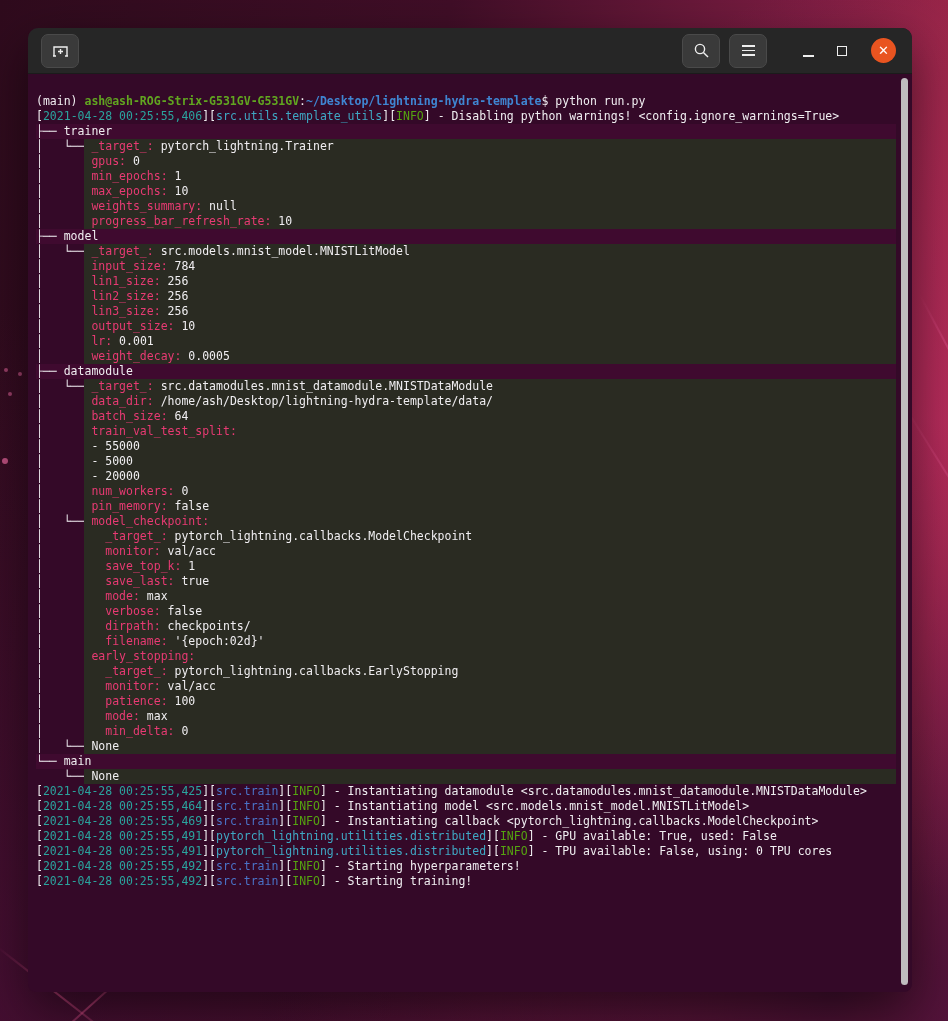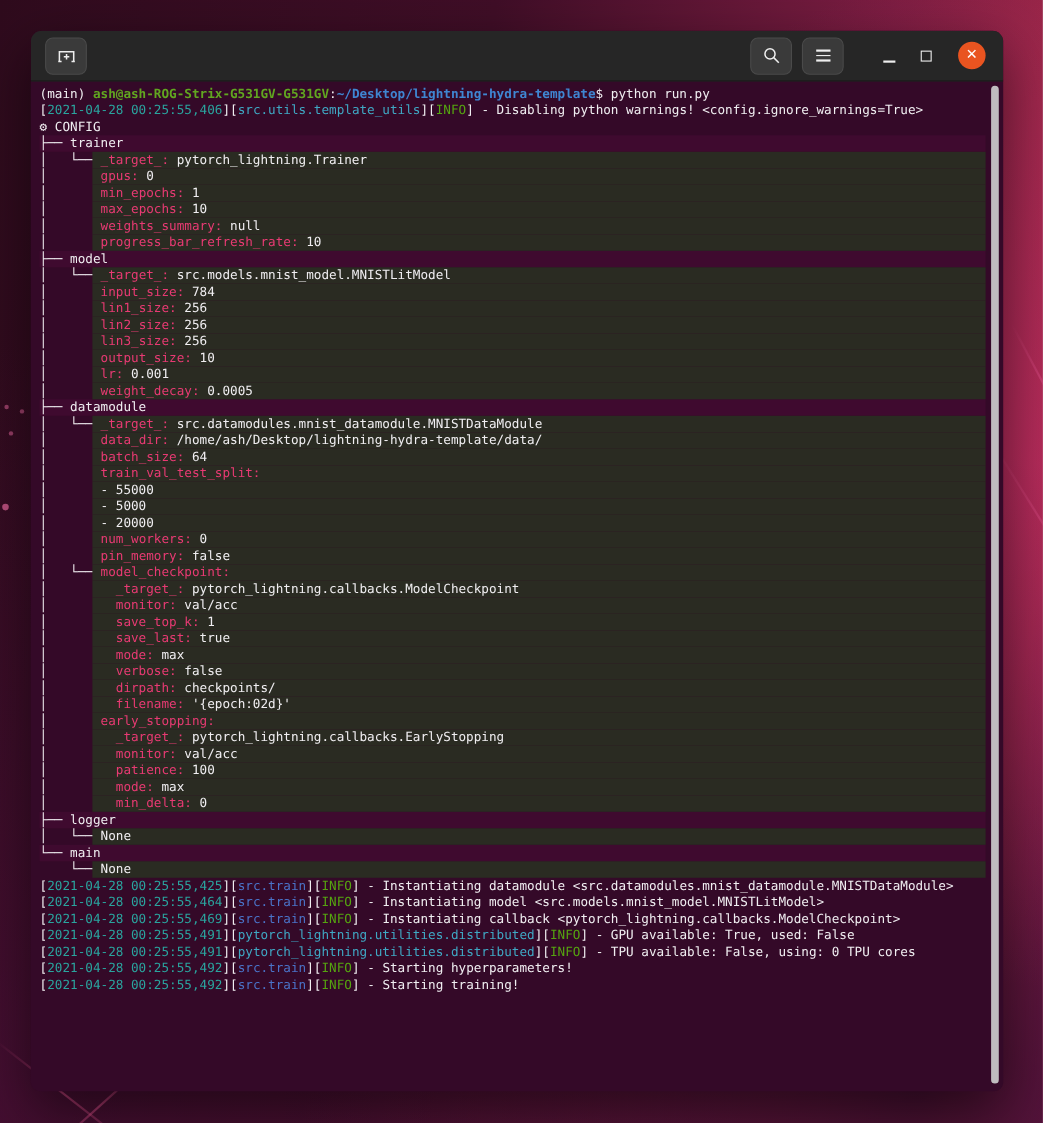--- a/index.html
+++ b/index.html
@@ -47,21 +47,21 @@
   .min-glyph{width:11px;height:2px;background:#eee;margin-top:10px}
   .max-glyph{width:10px;height:10px;border:1.5px solid #eee}
   .close-btn{width:25px;height:25px;border-radius:50%;background:var(--close_orange);
     display:flex;align-items:center;justify-content:center;margin:0 16px 0 12px}
   .close-x{color:#fff;font-size:13px;line-height:1;font-family:"DejaVu Sans",sans-serif}
   .hamburger{display:flex;flex-direction:column;gap:3px}
   .hamburger i{display:block;width:13px;height:1.6px;background:#eee}
 
   .content{
     position:absolute;left:0;top:46px;right:0;bottom:0;
-    padding:4px 0 0 8px;
+    padding:20px 0 0 8px;
     font-size:11.5px;line-height:15px;
   }
   .tl{height:15px;white-space:pre}
   .tl.band{background:var(--bg_band);margin-right:16px}
   .tl.dark{display:flex;margin-right:16px}
   .tl.dark .pre{white-space:pre;flex:0 0 auto}
   .tl.dark .fill{flex:1 1 auto;background:var(--bg_dark_row);white-space:pre}
   .sw{color:var(--text_white)}
   .sg{color:var(--prompt_green);font-weight:bold}
   .sb{color:var(--path_blue);font-weight:bold}
@@ -121,21 +121,20 @@
       </div>
       <div class="close-btn">
         <span class="close-x">✕</span>
       </div>
     </div>
   </div>
 
   <div class="content">
       <div class="tl plain"><span class="sw">(main) </span><span class="sg">ash@ash-ROG-Strix-G531GV-G531GV</span><span class="sw">:</span><span class="sb">~/Desktop/lightning-hydra-template</span><span class="sw">$ python run.py</span></div>
       <div class="tl plain"><span class="sw">[</span><span class="st">2021-04-28 00:25:55,406</span><span class="sw">][</span><span class="sc">src.utils.template_utils</span><span class="sw">][</span><span class="si">INFO</span><span class="sw">] - Disabling python warnings! &lt;config.ignore_warnings=True&gt;</span></div>
-      <div class="tl plain"><span class="sw">⚙</span><span class="sw"> CONFIG</span></div>
       <div class="tl band"><span class="sw">├── trainer</span></div>
       <div class="tl dark"><span class="pre sw">│   └──</span><span class="fill"><span class="sw"> </span><span class="sk">_target_:</span><span class="sw"> pytorch_lightning.Trainer</span></span></div>
       <div class="tl dark"><span class="pre sw">│      </span><span class="fill"><span class="sw"> </span><span class="sk">gpus:</span><span class="sw"> 0</span></span></div>
       <div class="tl dark"><span class="pre sw">│      </span><span class="fill"><span class="sw"> </span><span class="sk">min_epochs:</span><span class="sw"> 1</span></span></div>
       <div class="tl dark"><span class="pre sw">│      </span><span class="fill"><span class="sw"> </span><span class="sk">max_epochs:</span><span class="sw"> 10</span></span></div>
       <div class="tl dark"><span class="pre sw">│      </span><span class="fill"><span class="sw"> </span><span class="sk">weights_summary:</span><span class="sw"> null</span></span></div>
       <div class="tl dark"><span class="pre sw">│      </span><span class="fill"><span class="sw"> </span><span class="sk">progress_bar_refresh_rate:</span><span class="sw"> 10</span></span></div>
       <div class="tl band"><span class="sw">├── model</span></div>
       <div class="tl dark"><span class="pre sw">│   └──</span><span class="fill"><span class="sw"> </span><span class="sk">_target_:</span><span class="sw"> src.models.mnist_model.MNISTLitModel</span></span></div>
       <div class="tl dark"><span class="pre sw">│      </span><span class="fill"><span class="sw"> </span><span class="sk">input_size:</span><span class="sw"> 784</span></span></div>
@@ -163,21 +162,20 @@
       <div class="tl dark"><span class="pre sw">│      </span><span class="fill"><span class="sw">   </span><span class="sk">mode:</span><span class="sw"> max</span></span></div>
       <div class="tl dark"><span class="pre sw">│      </span><span class="fill"><span class="sw">   </span><span class="sk">verbose:</span><span class="sw"> false</span></span></div>
       <div class="tl dark"><span class="pre sw">│      </span><span class="fill"><span class="sw">   </span><span class="sk">dirpath:</span><span class="sw"> checkpoints/</span></span></div>
       <div class="tl dark"><span class="pre sw">│      </span><span class="fill"><span class="sw">   </span><span class="sk">filename:</span><span class="sw"> '{epoch:02d}'</span></span></div>
       <div class="tl dark"><span class="pre sw">│      </span><span class="fill"><span class="sw"> </span><span class="sk">early_stopping:</span></span></div>
       <div class="tl dark"><span class="pre sw">│      </span><span class="fill"><span class="sw">   </span><span class="sk">_target_:</span><span class="sw"> pytorch_lightning.callbacks.EarlyStopping</span></span></div>
       <div class="tl dark"><span class="pre sw">│      </span><span class="fill"><span class="sw">   </span><span class="sk">monitor:</span><span class="sw"> val/acc</span></span></div>
       <div class="tl dark"><span class="pre sw">│      </span><span class="fill"><span class="sw">   </span><span class="sk">patience:</span><span class="sw"> 100</span></span></div>
       <div class="tl dark"><span class="pre sw">│      </span><span class="fill"><span class="sw">   </span><span class="sk">mode:</span><span class="sw"> max</span></span></div>
       <div class="tl dark"><span class="pre sw">│      </span><span class="fill"><span class="sw">   </span><span class="sk">min_delta:</span><span class="sw"> 0</span></span></div>
-      <div class="tl band"><span class="sw">├── logger</span></div>
       <div class="tl dark"><span class="pre sw">│   └──</span><span class="fill"><span class="sw"> None</span></span></div>
       <div class="tl band"><span class="sw">└── main</span></div>
       <div class="tl dark"><span class="pre sw">    └──</span><span class="fill"><span class="sw"> None</span></span></div>
       <div class="tl plain"><span class="sw">[</span><span class="st">2021-04-28 00:25:55,425</span><span class="sw">][</span><span class="sn">src.train</span><span class="sw">][</span><span class="si">INFO</span><span class="sw">] - Instantiating datamodule &lt;src.datamodules.mnist_datamodule.MNISTDataModule&gt;</span></div>
       <div class="tl plain"><span class="sw">[</span><span class="st">2021-04-28 00:25:55,464</span><span class="sw">][</span><span class="sn">src.train</span><span class="sw">][</span><span class="si">INFO</span><span class="sw">] - Instantiating model &lt;src.models.mnist_model.MNISTLitModel&gt;</span></div>
       <div class="tl plain"><span class="sw">[</span><span class="st">2021-04-28 00:25:55,469</span><span class="sw">][</span><span class="sn">src.train</span><span class="sw">][</span><span class="si">INFO</span><span class="sw">] - Instantiating callback &lt;pytorch_lightning.callbacks.ModelCheckpoint&gt;</span></div>
       <div class="tl plain"><span class="sw">[</span><span class="st">2021-04-28 00:25:55,491</span><span class="sw">][</span><span class="sc">pytorch_lightning.utilities.distributed</span><span class="sw">][</span><span class="si">INFO</span><span class="sw">] - GPU available: True, used: False</span></div>
       <div class="tl plain"><span class="sw">[</span><span class="st">2021-04-28 00:25:55,491</span><span class="sw">][</span><span class="sc">pytorch_lightning.utilities.distributed</span><span class="sw">][</span><span class="si">INFO</span><span class="sw">] - TPU available: False, using: 0 TPU cores</span></div>
       <div class="tl plain"><span class="sw">[</span><span class="st">2021-04-28 00:25:55,492</span><span class="sw">][</span><span class="sn">src.train</span><span class="sw">][</span><span class="si">INFO</span><span class="sw">] - Starting hyperparameters!</span></div>
       <div class="tl plain"><span class="sw">[</span><span class="st">2021-04-28 00:25:55,492</span><span class="sw">][</span><span class="sn">src.train</span><span class="sw">][</span><span class="si">INFO</span><span class="sw">] - Starting training!</span></div>

